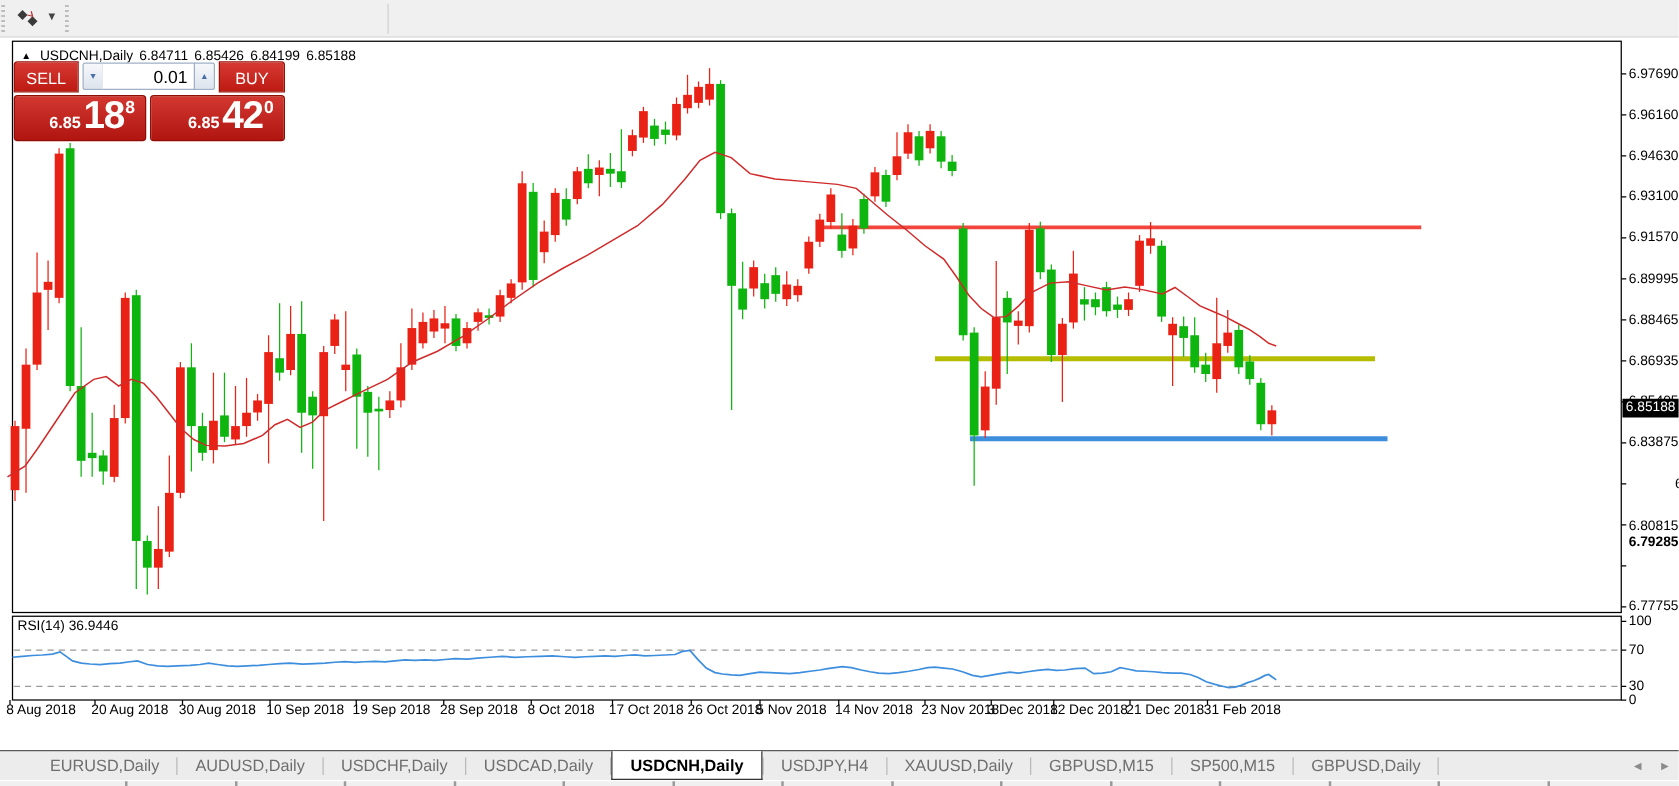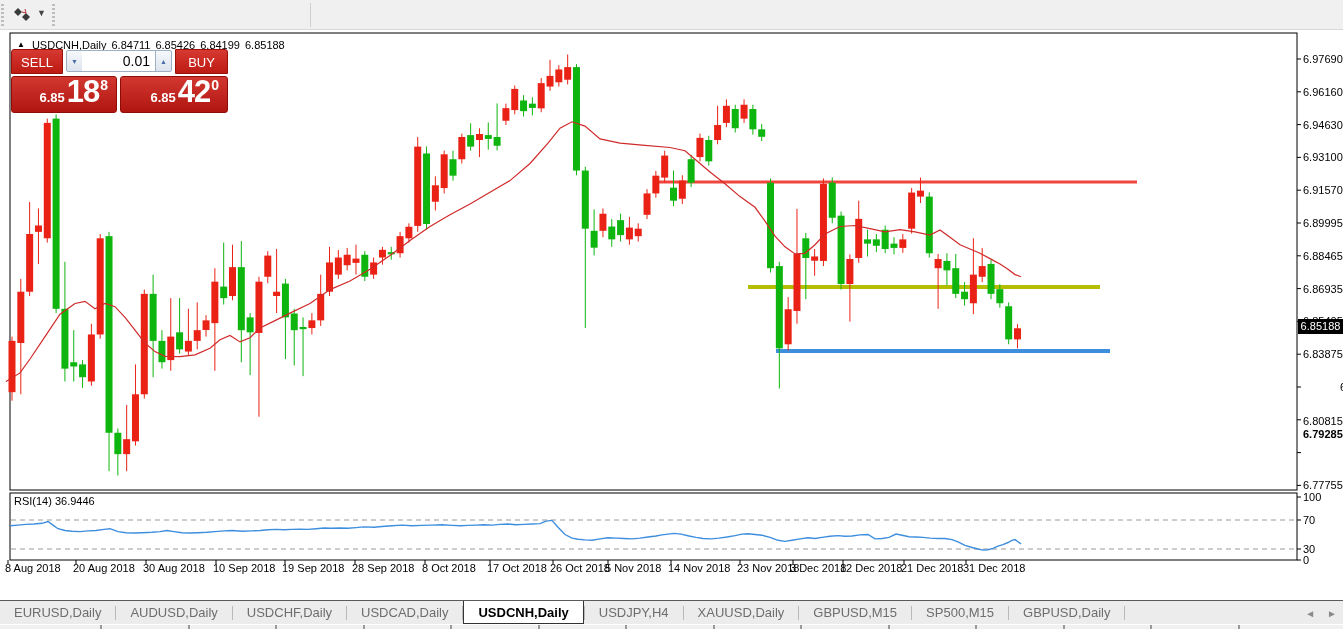--- a/index.html
+++ b/index.html
@@ -58,21 +58,21 @@
   
   .pl { position:absolute; left:1303px; font-size:11px; color:#000; transform:translateY(-6px); }
   #cur-price { position:absolute; left:1298px; width:45px; height:15px; background:#000;
                color:#fff; font-size:11px; text-align:center; line-height:15px; }
   .dl { position:absolute; top:562px; font-size:11px; color:#000; white-space:nowrap; }
   .rl { position:absolute; left:1303px; font-size:11px; color:#000; transform:translateY(-6px); }
   #rsi-label { position:absolute; left:14px; top:495px; font-size:11px; color:#000; }
 
   
   #tabbar { position:absolute; left:0; top:600px; width:1343px; height:24px;
-            background:#ececec; border-top:1px solid #5a5a5a; display:flex; align-items:stretch; }
+            background:#ececec; border-top:1px solid #5a5a5a; display:flex; align-items:stretch;padding-left:26px; }
   .tab { display:flex; align-items:center; padding:0 14px; font-size:13px; color:#6e6e6e;
          cursor:pointer; white-space:nowrap; position:relative; }
   .tab.active { background:#ffffff; color:#000; font-weight:bold;
                 border:1px solid #333; border-top:none; }
   .tab-sep { width:1px; height:14px; background:#b9b9b9; align-self:center; }
   .tab-arrows { position:absolute; right:6px; top:0; height:24px; display:flex; gap:12px;
                 align-items:center; }
   .tab-arrow { font-size:10px; color:#8a8a8a; cursor:pointer; }
   #bottom-strip { position:absolute; left:0; top:624px; width:1343px; height:5px;
                   background:#f0f0f0; border-top:1px solid #ffffff; }
@@ -433,21 +433,21 @@
       <div class="dl" style="left: 352px;">28 Sep 2018</div>
       <div class="dl" style="left: 422px;">8 Oct 2018</div>
       <div class="dl" style="left: 487px;">17 Oct 2018</div>
       <div class="dl" style="left: 550px;">26 Oct 2018</div>
       <div class="dl" style="left: 605px;">5 Nov 2018</div>
       <div class="dl" style="left: 668px;">14 Nov 2018</div>
       <div class="dl" style="left: 737px;">23 Nov 2018</div>
       <div class="dl" style="left: 790px;">3 Dec 2018</div>
       <div class="dl" style="left: 840px;">12 Dec 2018</div>
       <div class="dl" style="left: 901px;">21 Dec 2018</div>
-      <div class="dl" style="left: 963px;">31 Dec 2018</div>
+      <div class="dl" style="left: 963px;">31 Feb 2018</div>
     </div>
   <div id="rsi-label">RSI(14) 36.9446</div>
   <div id="rsi-scale">
       <div class="rl" style="top: 497px;">100</div>
       <div class="rl" style="top: 520px;">70</div>
       <div class="rl" style="top: 549px;">30</div>
       <div class="rl" style="top: 560px;">0</div>
     </div>
 
   <div id="tabbar">

